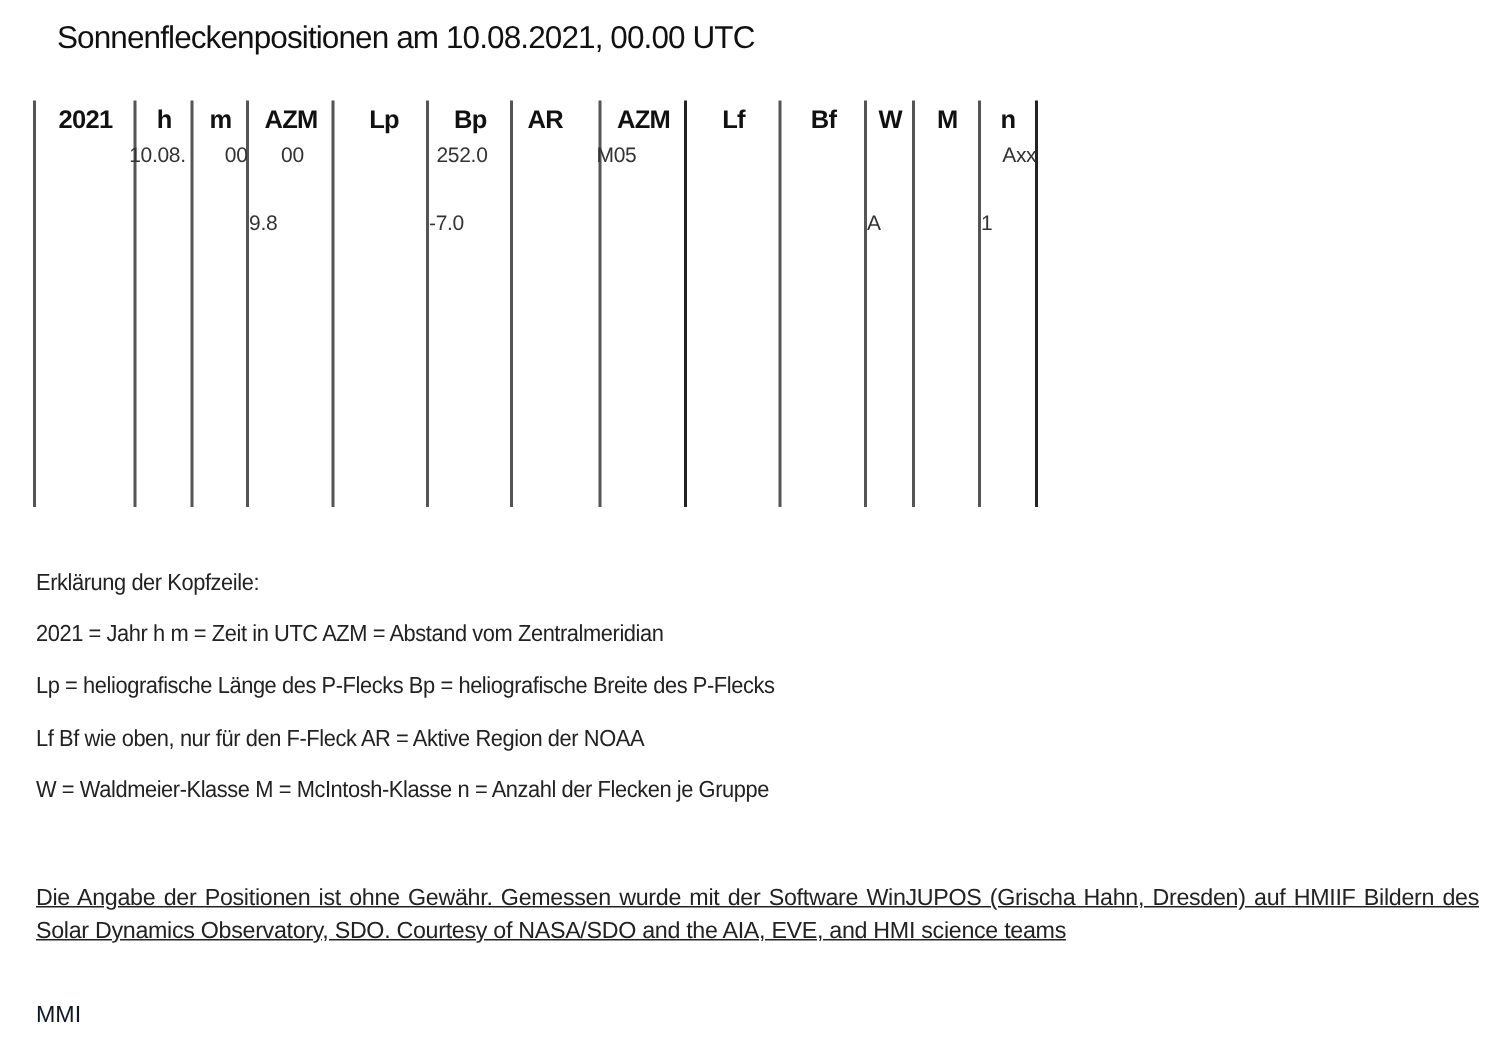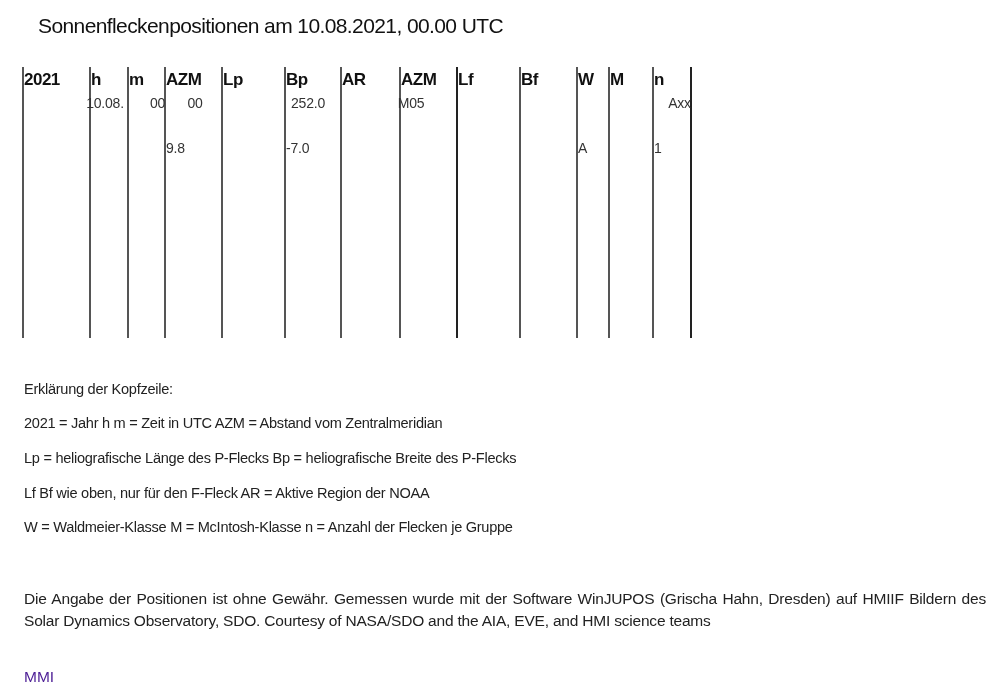--- a/index.html
+++ b/index.html
@@ -1,26 +1,26 @@
 <!DOCTYPE html>
 <html><head>
 <meta charset="utf-8">
 <style>
   html, body { margin: 0; padding: 0; background: #ffffff; }
   body { width: 1000px; height: 696px; position: relative; overflow: hidden; font-family: "Liberation Sans", sans-serif; color: #111; }
   .title { position: absolute; left: 23px; top: 14px; font-size: 21px; letter-spacing: -0.6px; font-family: "Liberation Sans", sans-serif; color: #111; margin-left: 15px; }
   .vline { position: absolute; top: 67px; height: 271px; width: 2px; background: #555; }
   .vline.dark { background: #222; }
-  .hdr { position: absolute; top: 70px; font-weight: bold; font-size: 17px; text-align: left; letter-spacing: -0.5px; }
+  .hdr { position: absolute; top: 70px; font-weight: bold; font-size: 17px; text-align: center; letter-spacing: -0.5px; }
   .cell { position: absolute; top: 95px; font-size: 14px; color: #333; letter-spacing: -0.2px; }
   .cell.r { text-align: left; margin-top: 45px; }
   .cell.c { text-align: center; margin-left: 48px; }
   .legend { position: absolute; left: 24px; font-size: 15.5px; color: #222; font-family: "Liberation Sans", sans-serif; letter-spacing: -0.3px; transform: scaleX(0.94); transform-origin: left; white-space: nowrap; }
-  .note { position: absolute; left: 24px; top: 588px; width: 962px; font-size: 15.5px; line-height: 22px; color: #222; text-align: justify; letter-spacing: -0.2px; }
-  .sig { position: absolute; left: 24px; top: 668px; font-size: 15.5px; color: #4c1d95; }
+  .note { position: absolute; left: 24px; top: 588px; width: 962px; font-size: 15.5px; line-height: 22px; color: #222; text-align: justify; letter-spacing: -0.2px; text-decoration: underline; }
+  .sig { position: absolute; left: 24px; top: 668px; font-size: 15.5px; color: #0f172a; }
 </style>
 </head>
 <body>
 
 <div class="title">Sonnenfleckenpositionen am 10.08.2021, 00.00 UTC</div>
 
 <div>
 
   <div class="vline" style="left:22px"></div>
   <div class="vline" style="left:89px"></div>

